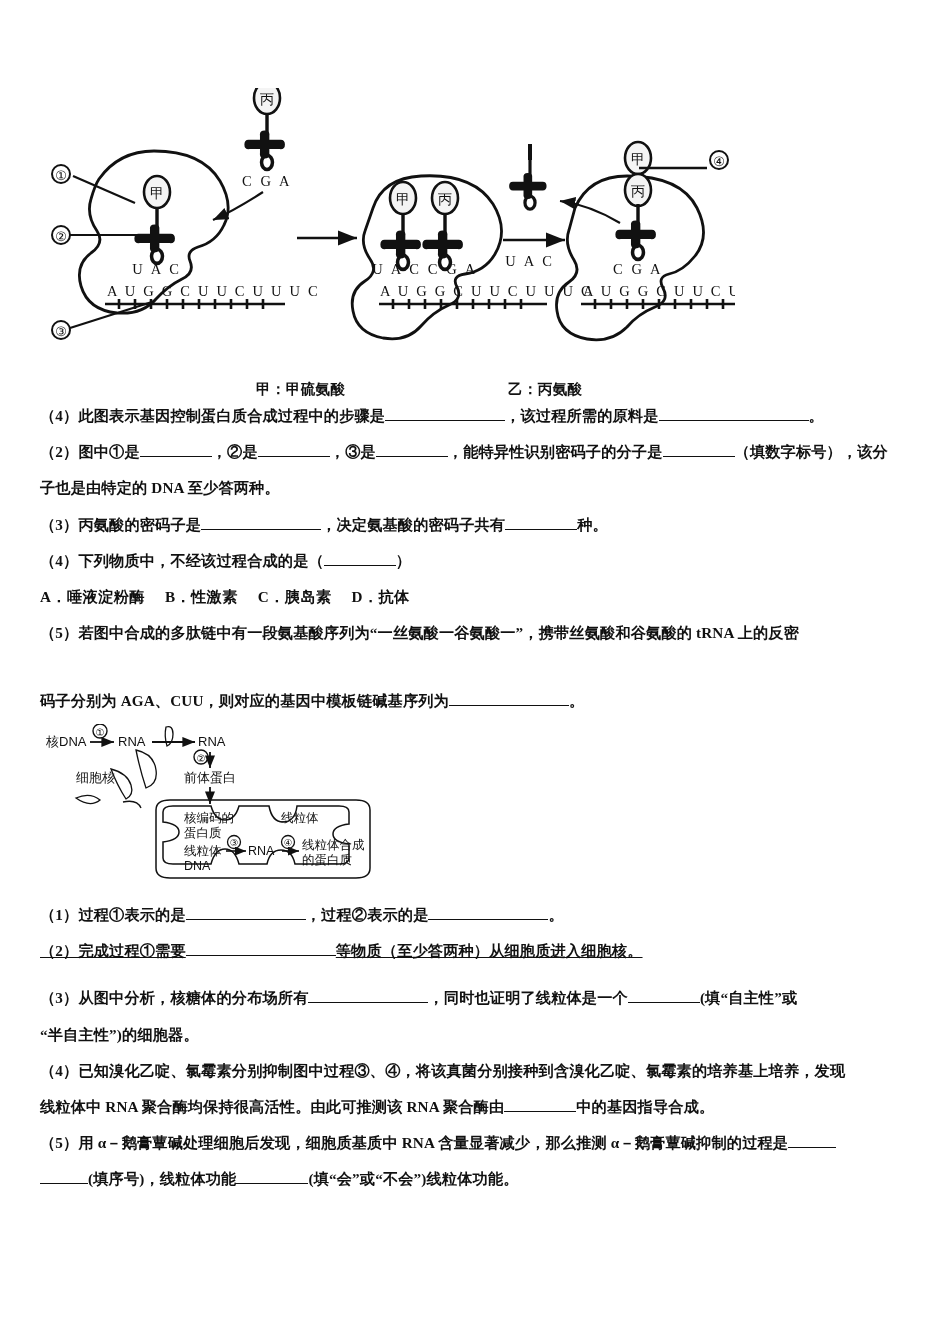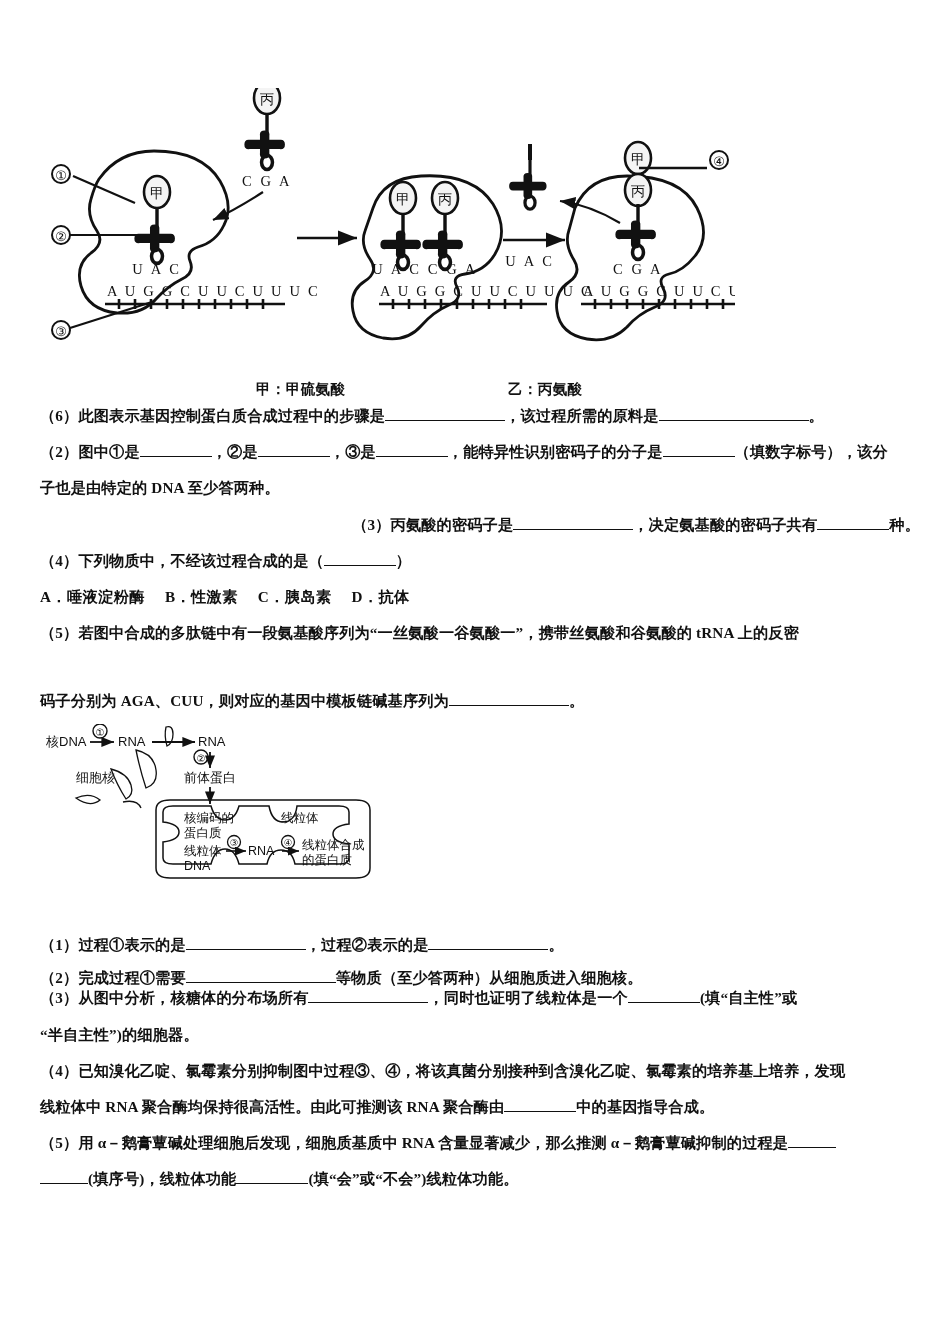--- a/index.html
+++ b/index.html
@@ -231,31 +231,31 @@
         <circle cx="684" cy="72" r="9" fill="none" stroke="#111" stroke-width="2"></circle>
         <text x="684" y="77.5" text-anchor="middle" font-size="13" font-family="'Liberation Serif',serif" fill="#111">④</text>
       </g>
     </svg>
   </div>
 
   <div class="fig1-caption" id="cap-jia">甲：甲硫氨酸</div>
   <div class="fig1-caption" id="cap-yi">乙：丙氨酸</div>
 
   <div class="qtext" style="top:404px;">
-    <span>（6）此图表示基因控制蛋白质合成过程中的步骤是</span><span class="blank b-xl"></span><span>，该过程所需的原料是</span><span class="blank b-xxl"></span><span>。</span>
+    <span>（4）此图表示基因控制蛋白质合成过程中的步骤是</span><span class="blank b-xl"></span><span>，该过程所需的原料是</span><span class="blank b-xxl"></span><span>。</span>
   </div>
 
   <div class="qtext" style="top:440px;">
     <span>（2）图中①是</span><span class="blank b-m"></span><span>，②是</span><span class="blank b-m"></span><span>，③是</span><span class="blank b-m"></span><span>，能特异性识别密码子的分子是</span><span class="blank b-m"></span><span>（填数字标号），该分</span>
   </div>
   <div class="qtext" style="top:476px;">
     <span>子也是由特定的 DNA 至少答两种。</span>
   </div>
 
-  <div class="qtext" style="top:513px;text-align:right;">
+  <div class="qtext" style="top:513px;">
     <span>（3）丙氨酸的密码子是</span><span class="blank b-xl"></span><span>，决定氨基酸的密码子共有</span><span class="blank b-m"></span><span>种。</span>
   </div>
 
   <div class="qtext" style="top:549px;">
     <span>（4）下列物质中，不经该过程合成的是（</span><span class="blank b-m"></span><span>）</span>
   </div>
 
   <div class="qtext opts" style="top:585px;">
     <span class="opt">A．唾液淀粉酶</span><span class="opt">B．性激素</span><span class="opt">C．胰岛素</span><span class="opt">D．抗体</span>
   </div>
@@ -338,25 +338,25 @@
       <line x1="244" y1="127" x2="261" y2="127" stroke="#111" stroke-width="1.6" marker-end="url(#mar)"></line>
       <g>
         <circle cx="250" cy="118" r="6.5" fill="none" stroke="#111" stroke-width="1.3"></circle>
         <text x="250" y="122" text-anchor="middle" font-size="9.5" font-family="'Liberation Serif',serif" fill="#111">④</text>
       </g>
       <text x="264" y="125" font-size="12.5" font-family="'Liberation Sans',sans-serif" fill="#111">线粒体合成</text>
       <text x="264" y="140" font-size="12.5" font-family="'Liberation Sans',sans-serif" fill="#111">的蛋白质</text>
     </svg>
   </div>
 
-  <div class="qtext" style="top:903px;margin-top:30px;">
+  <div class="qtext" style="top:903px;">
     <span>（1）过程①表示的是</span><span class="blank b-xl"></span><span>，过程②表示的是</span><span class="blank b-xl"></span><span>。</span>
   </div>
 
-  <div class="qtext" style="top:966px;">
+  <div class="qtext" style="top:939px;text-decoration:underline;">
     <span>（2）完成过程①需要</span><span class="blank b-xxl"></span><span>等物质（至少答两种）从细胞质进入细胞核。</span>
   </div>
 
   <div class="qtext" style="top:986px;">
     <span>（3）从图中分析，核糖体的分布场所有</span><span class="blank b-xl"></span><span>，同时也证明了线粒体是一个</span><span class="blank b-m"></span><span>(填“自主性”或</span>
   </div>
   <div class="qtext" style="top:1023px;">
     <span>“半自主性”)的细胞器。</span>
   </div>
 

